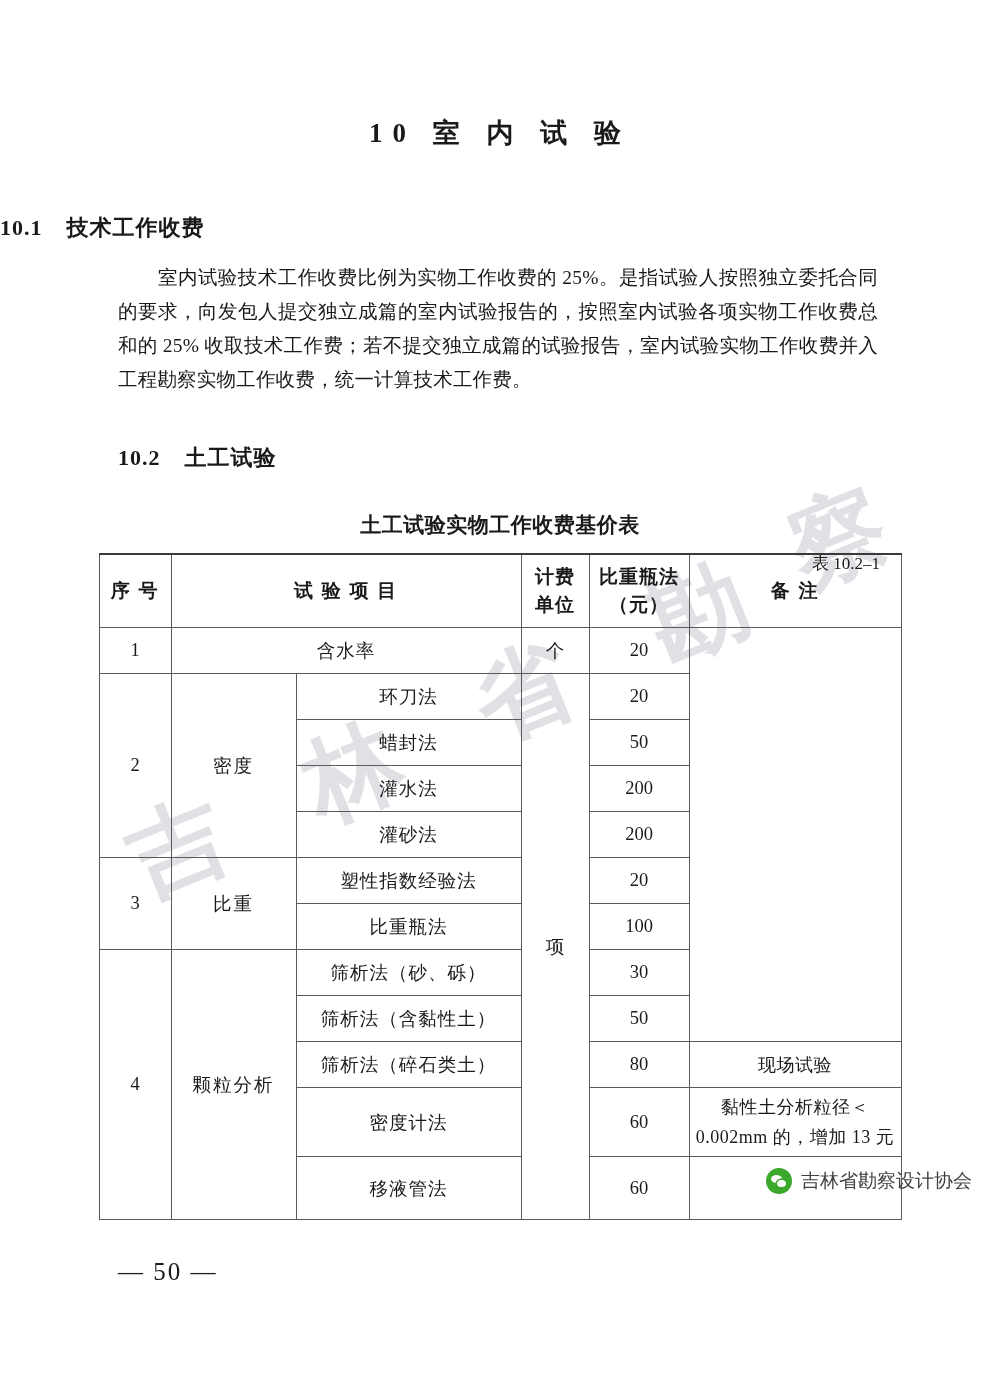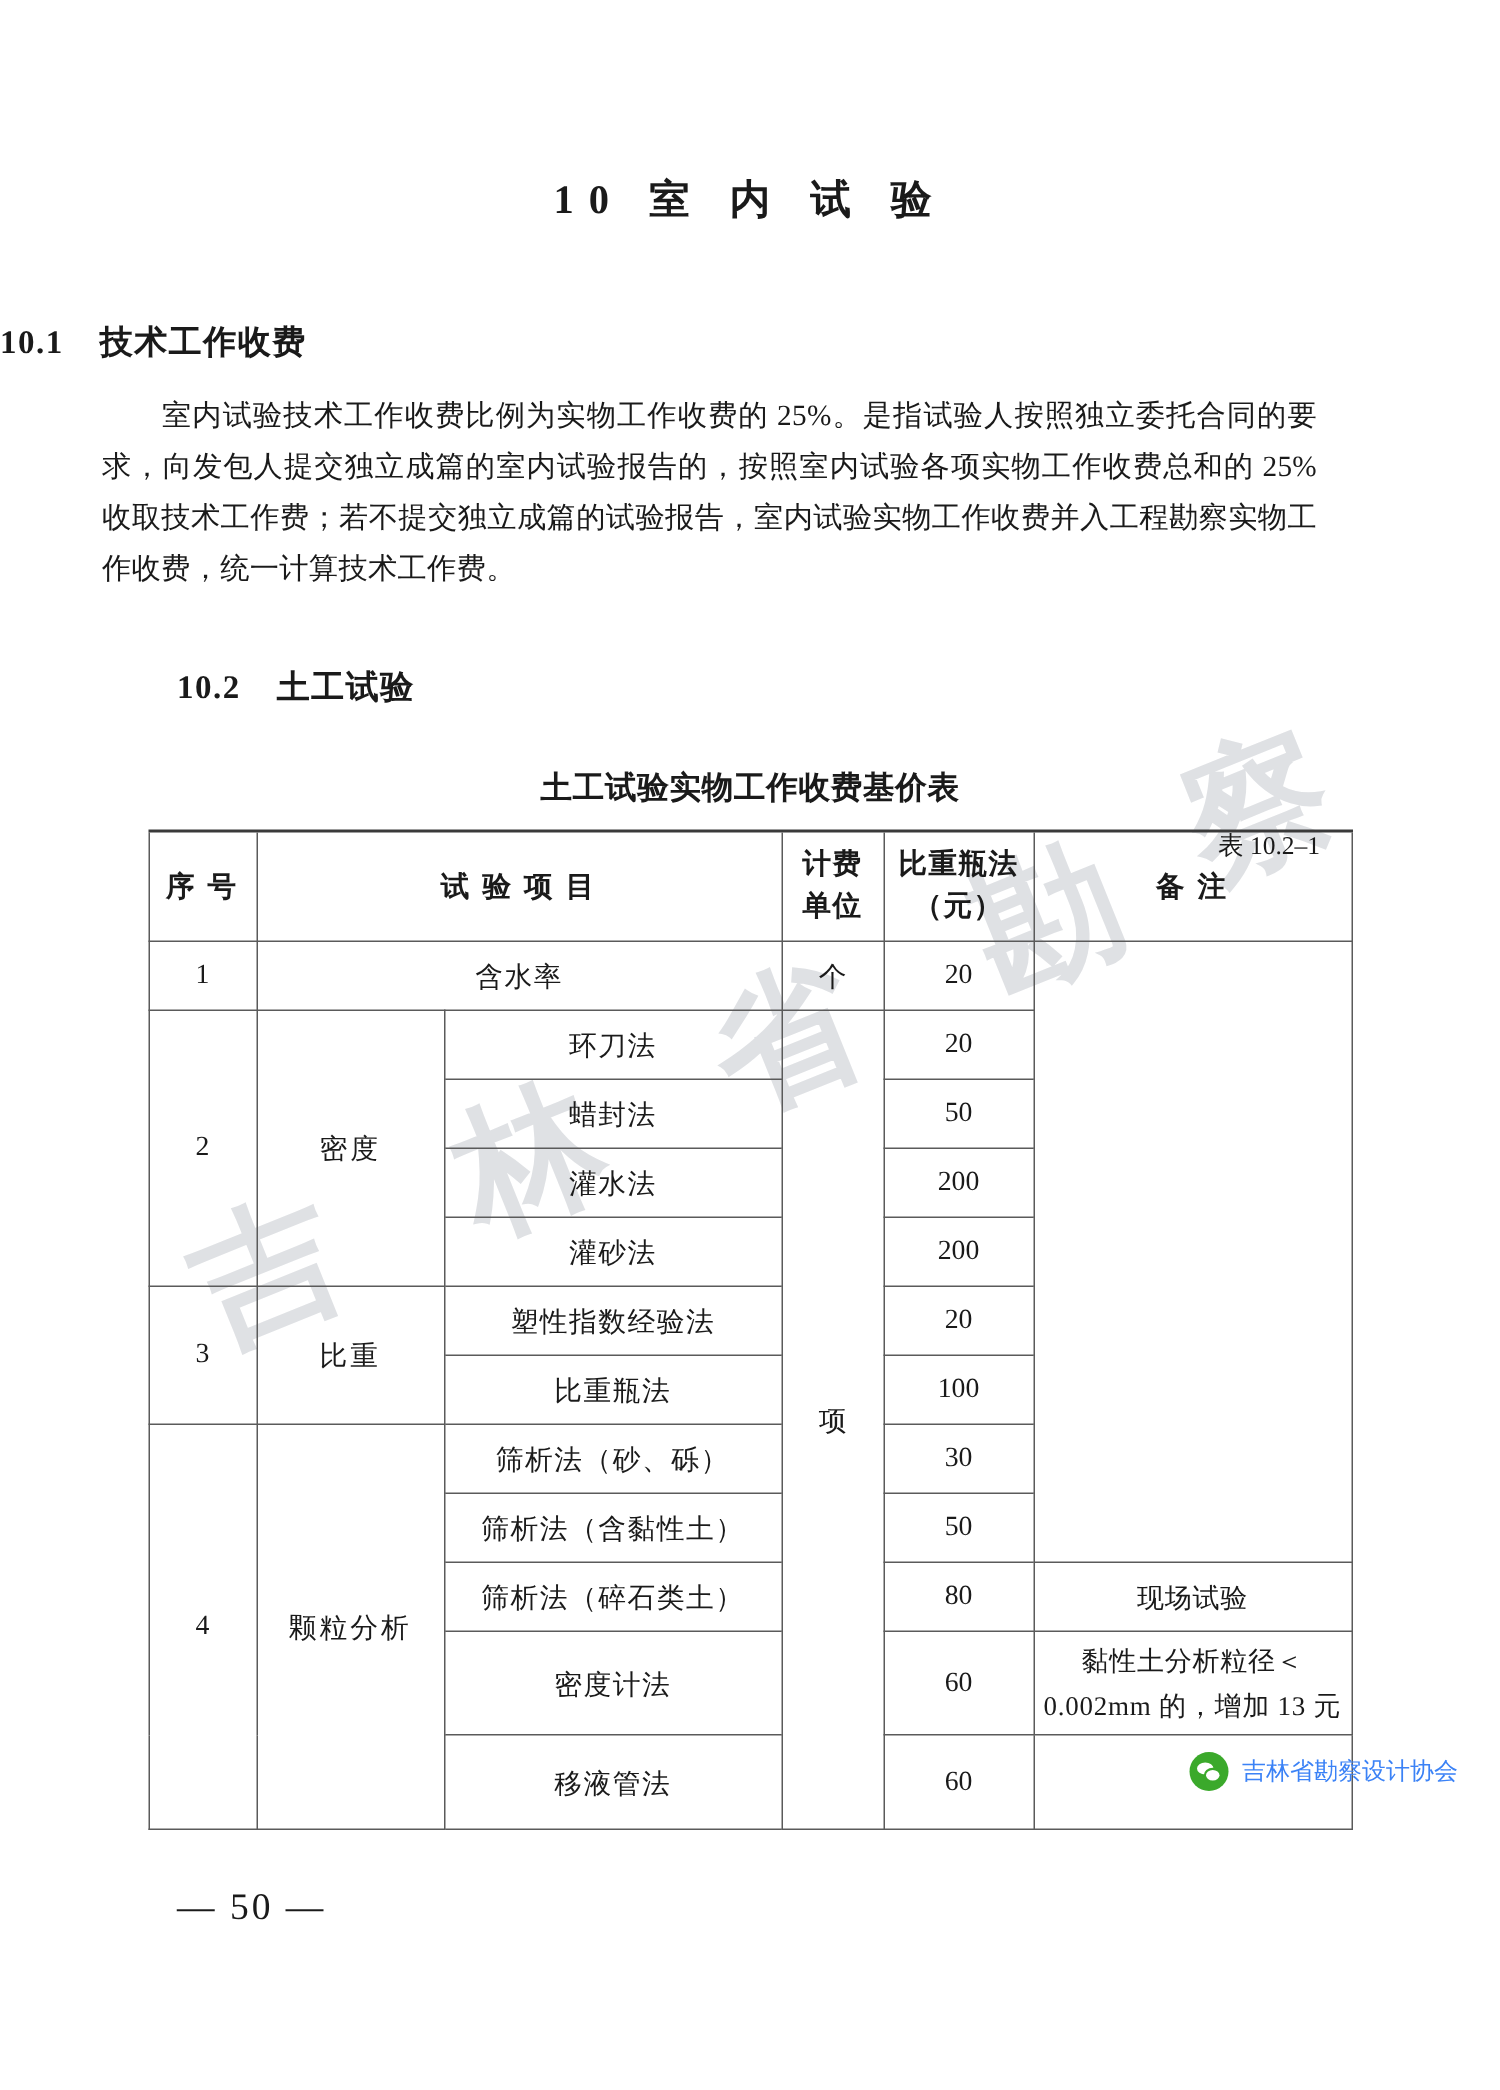--- a/index.html
+++ b/index.html
@@ -66,21 +66,21 @@
     letter-spacing: 1px;
   }
   .sec-10-1 { padding-top: 62px; }
   .sec-10-2 { padding-left: 118px; padding-top: 46px; }
   h2.sec .num { margin-right: 24px; }
 
   p.body-text {
     font-size: 19.5px;
     line-height: 34px;
     margin: 0;
-    padding: 18px 122px 0 68px;
+    padding: 18px 122px 0 118px;
     text-align: justify;
     text-indent: 40px;
     letter-spacing: .2px;
   }
 
   .table-title {
     text-align: center;
     font-size: 21px;
     font-weight: 700;
     margin: 12px;
@@ -162,22 +162,22 @@
   .wechat .logo::after {
     content: "";
     position: absolute;
     left: 11px; top: 12px;
     width: 9px; height: 7px;
     border-radius: 50%;
     background: #fff;
     box-shadow: 0 0 0 1.5px #3ba92b;
   }
   .wechat .name {
-    font-size: 16px;
-    color: #3b82f6;
+    font-size: 19px;
+    color: #404040;
     font-family: Liberation Sans, sans-serif;
   }
 </style>
 </head>
 <body>
 
 <div class="page">
 
   <div class="watermark">
     <span class="wm1">吉</span>

